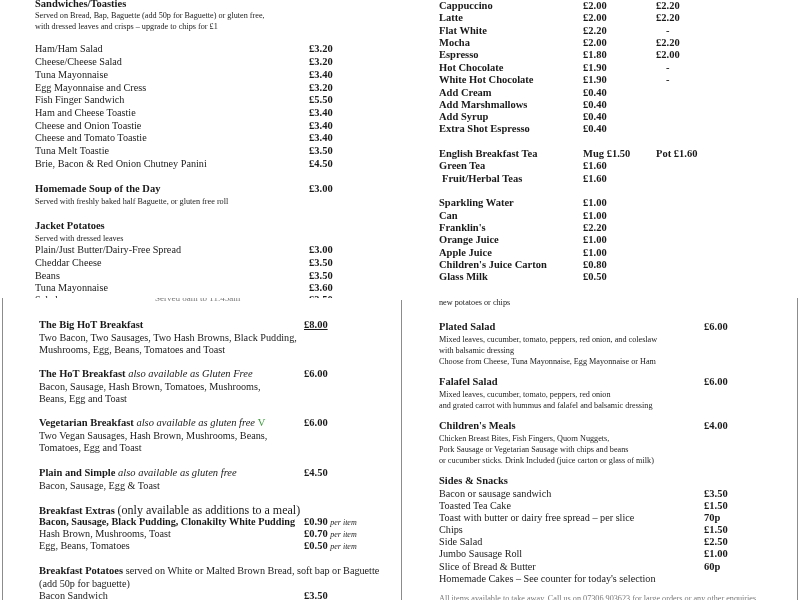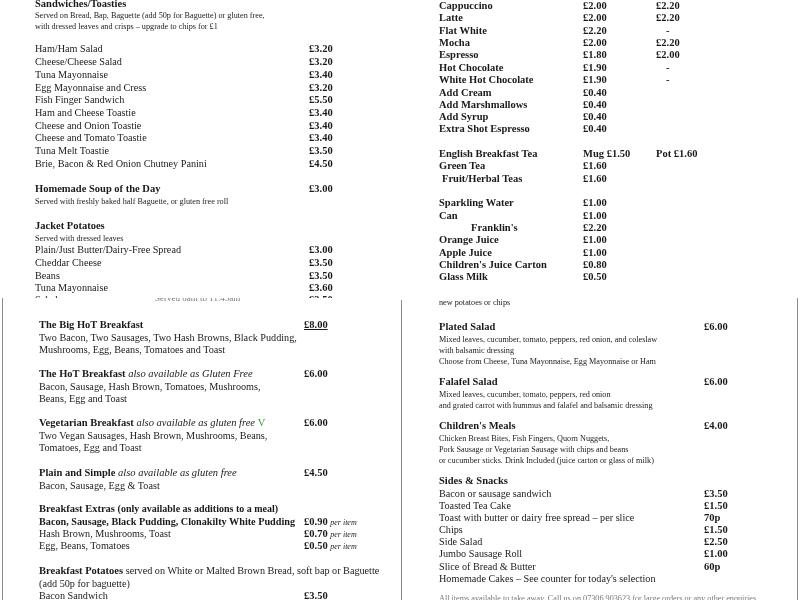--- a/index.html
+++ b/index.html
@@ -16,21 +16,21 @@
   #br { left: 400px; top: 298px; width: 400px; height: 302px; }
 
   .border-left { position: absolute; width: 1px; background: #8c8c8c; }
   .row { position: absolute; white-space: nowrap; }
   .h { font-weight: bold; font-size: 10.5px; }
   .t { font-size: 10.2px; }
   .s { font-size: 8.2px; color: #222; }
   .p { font-weight: bold; font-size: 10.5px; }
   .pi { font-style: italic; font-weight: normal; font-size: 8px; }
   .it { font-style: italic; font-weight: normal; }
-  .small { font-weight: bold; font-size: 10px; }
+  .small { font-weight: normal; font-size: 12px; }
   .green { color: #3a9a3a; font-weight: normal; }
   .cut { color: #777; font-size: 9px; }
 </style>
 </head>
 <body>
 
 <div class="panel" id="tl">
   <div class="row h" style="left:35px;top:-2px;">Sandwiches/Toasties</div>
   <div class="row s" style="left:35px;top:11px;">Served on Bread, Bap, Baguette (add 50p for Baguette) or gluten free,</div>
   <div class="row s" style="left:35px;top:22px;">with dressed leaves and crisps – upgrade to chips for £1</div>
@@ -115,21 +115,21 @@
     <div class="row p" style="left:183px;top:160px;">£1.60</div>
     <div class="row p" style="left:42px;top:173px;">Fruit/Herbal Teas</div>
     <div class="row p" style="left:183px;top:173px;">£1.60</div>
   </div>
 
   <div>
     <div class="row p" style="left:39px;top:197px;">Sparkling Water</div>
     <div class="row p" style="left:183px;top:197px;">£1.00</div>
     <div class="row p" style="left:39px;top:210px;">Can</div>
     <div class="row p" style="left:183px;top:210px;">£1.00</div>
-    <div class="row p" style="left:39px;top:222px;margin-left:32px;">Franklin's</div>
+    <div class="row p" style="left:39px;top:222px;">Franklin's</div>
     <div class="row p" style="left:183px;top:222px;">£2.20</div>
     <div class="row p" style="left:39px;top:234px;">Orange Juice</div>
     <div class="row p" style="left:183px;top:234px;">£1.00</div>
     <div class="row p" style="left:39px;top:247px;">Apple Juice</div>
     <div class="row p" style="left:183px;top:247px;">£1.00</div>
     <div class="row p" style="left:39px;top:259px;">Children's Juice Carton</div>
     <div class="row p" style="left:183px;top:259px;">£0.80</div>
     <div class="row p" style="left:39px;top:271px;">Glass Milk</div>
     <div class="row p" style="left:183px;top:271px;">£0.50</div>
   </div>

